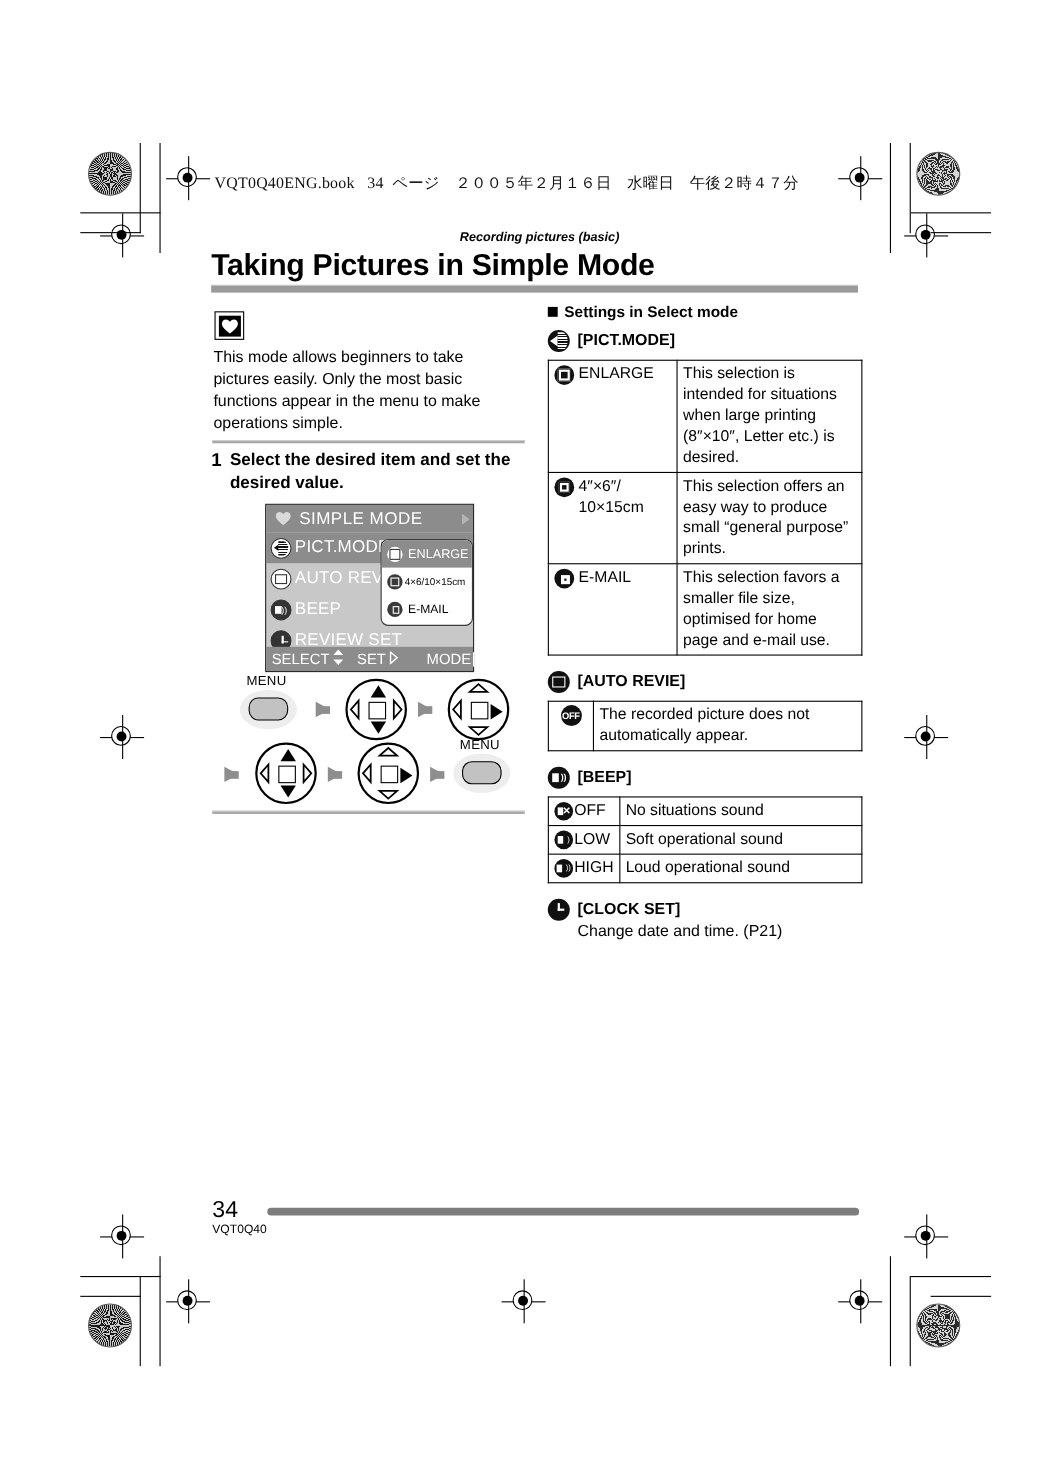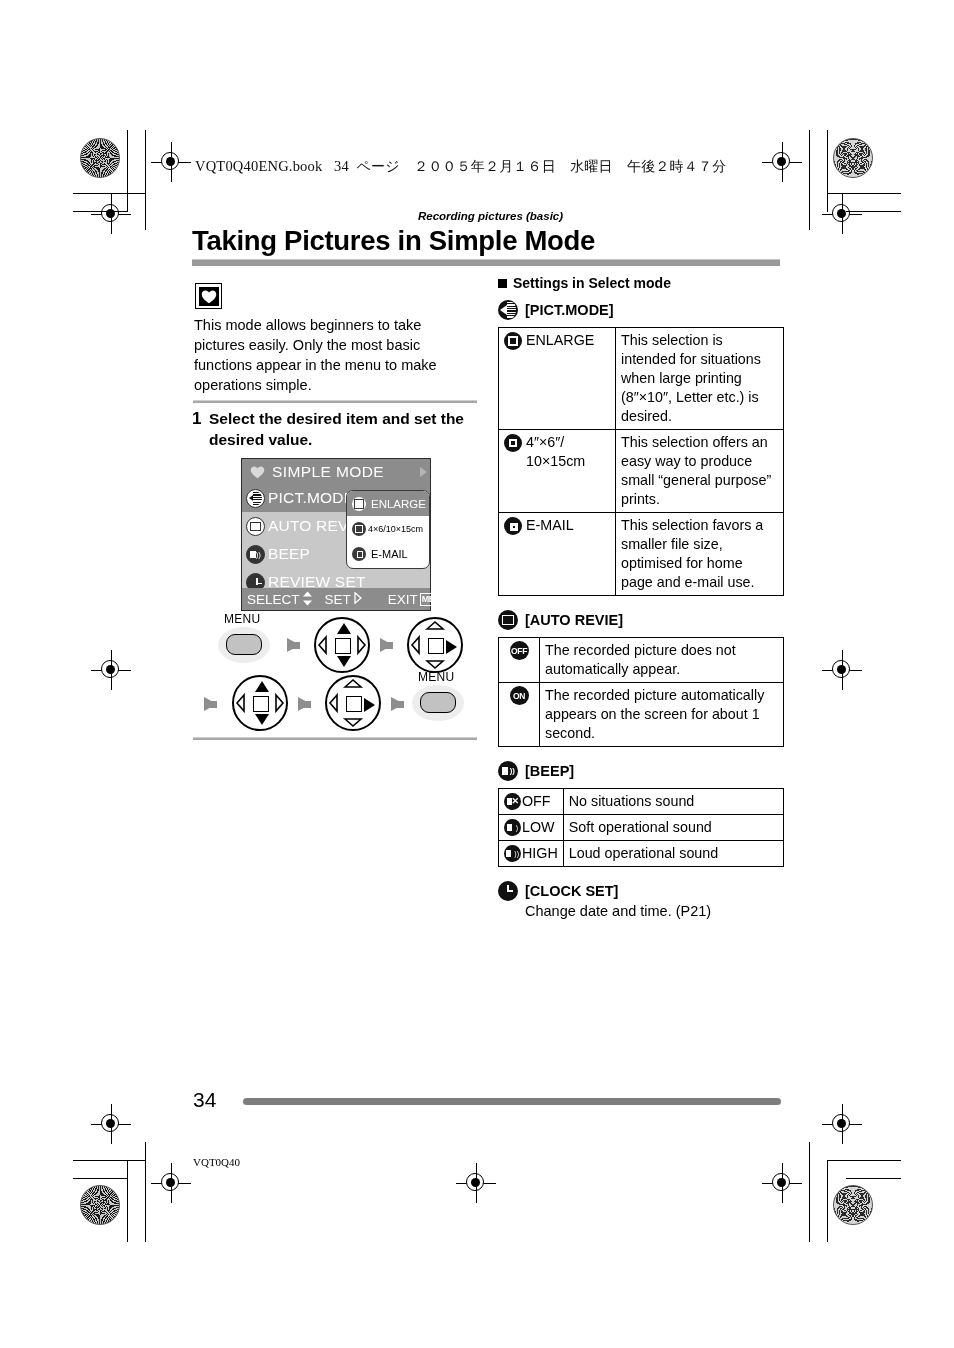--- a/index.html
+++ b/index.html
@@ -156,21 +156,21 @@
 
   .clockhand{position:absolute;left:9px;top:4px;width:1.6px;height:7px;background:#fff;}
   .clockhand2{position:absolute;left:9px;top:9px;width:6px;height:1.6px;background:#fff;}
 
   .offtx,.ontx{position:absolute;left:0;right:0;top:50%;transform:translateY(-50%);
     text-align:center;color:#fff;font-size:8.5px;font-weight:bold;letter-spacing:-.3px;}
 
   
   .pgnum{position:absolute;left:193px;top:1088px;font-size:21px;font-weight:normal;}
   .footrule{position:absolute;left:243px;top:1098px;width:538px;height:7px;background:#7d7d7d;border-radius:3.5px;}
-  .footcode{position:absolute;left:193px;top:1156px;font-size:11px;font-family:Liberation Serif, serif;}
+  .footcode{position:absolute;left:193px;top:1112px;font-size:11px;}
 </style>
 </head>
 <body>
 
 <div class="page">
 
   <div class="rosette" style="left:80px;top:138px;"></div>
   <div class="rosette fine" style="left:833px;top:138px;"></div>
   <div class="rosette" style="left:80px;top:1185px;"></div>
   <div class="rosette fine" style="left:833px;top:1185px;"></div>
@@ -329,21 +329,21 @@
           <path d="M5.5 0.5 L10 5.5 L1 5.5 Z" fill="#fff"></path>
           <path d="M5.5 14.5 L1 9.5 L10 9.5 Z" fill="#fff"></path>
         </svg>
       </span>
       <span class="s2">SET</span>
       <span style="margin-left:3px;">
         <svg width="8" height="12" viewBox="0 0 8 12" aria-hidden="true">
           <path d="M1 0.8 L7 6 L1 11.2 Z" fill="none" stroke="#fff" stroke-width="1.3"></path>
         </svg>
       </span>
-      <span class="s3">EXIT</span>
+      <span class="s3">MODE</span>
       <span class="menubadge">MENU</span>
     </div>
   </div>
 
   <div class="flow">
 
     <div class="menu-cap" style="left:32px;top:0;">MENU</div>
     <div class="menuglow" style="left:26px;top:15px;"></div>
     <div class="menubtn" style="left:34px;top:22px;"></div>
 
@@ -492,28 +492,20 @@
     <table class="t">
       <tbody>
           <tr>
         <td class="icocell">
           <span class="dico" style="width:19px;height:19px;">
             <span class="offtx">OFF</span>
           </span>
         </td>
         <td>The recorded picture does not automatically appear.</td>
       </tr>
-      <tr>
-        <td class="icocell">
-          <span class="dico" style="width:19px;height:19px;">
-            <span class="ontx">ON</span>
-          </span>
-        </td>
-        <td>The recorded picture automatically appears on the screen for about 1 second.</td>
-      </tr>
     </tbody>
       </table>
 
     <div class="subhead" style="margin-top:14px;">
       <span class="dico hico">
         <span class="speaker" style="left:4px;top:6px;width:6px;height:8px;"></span>
         <span class="wave" style="right:3px;top:5px;font-size:8px;">))</span>
       </span>
       <span>[BEEP]</span>
     </div>

